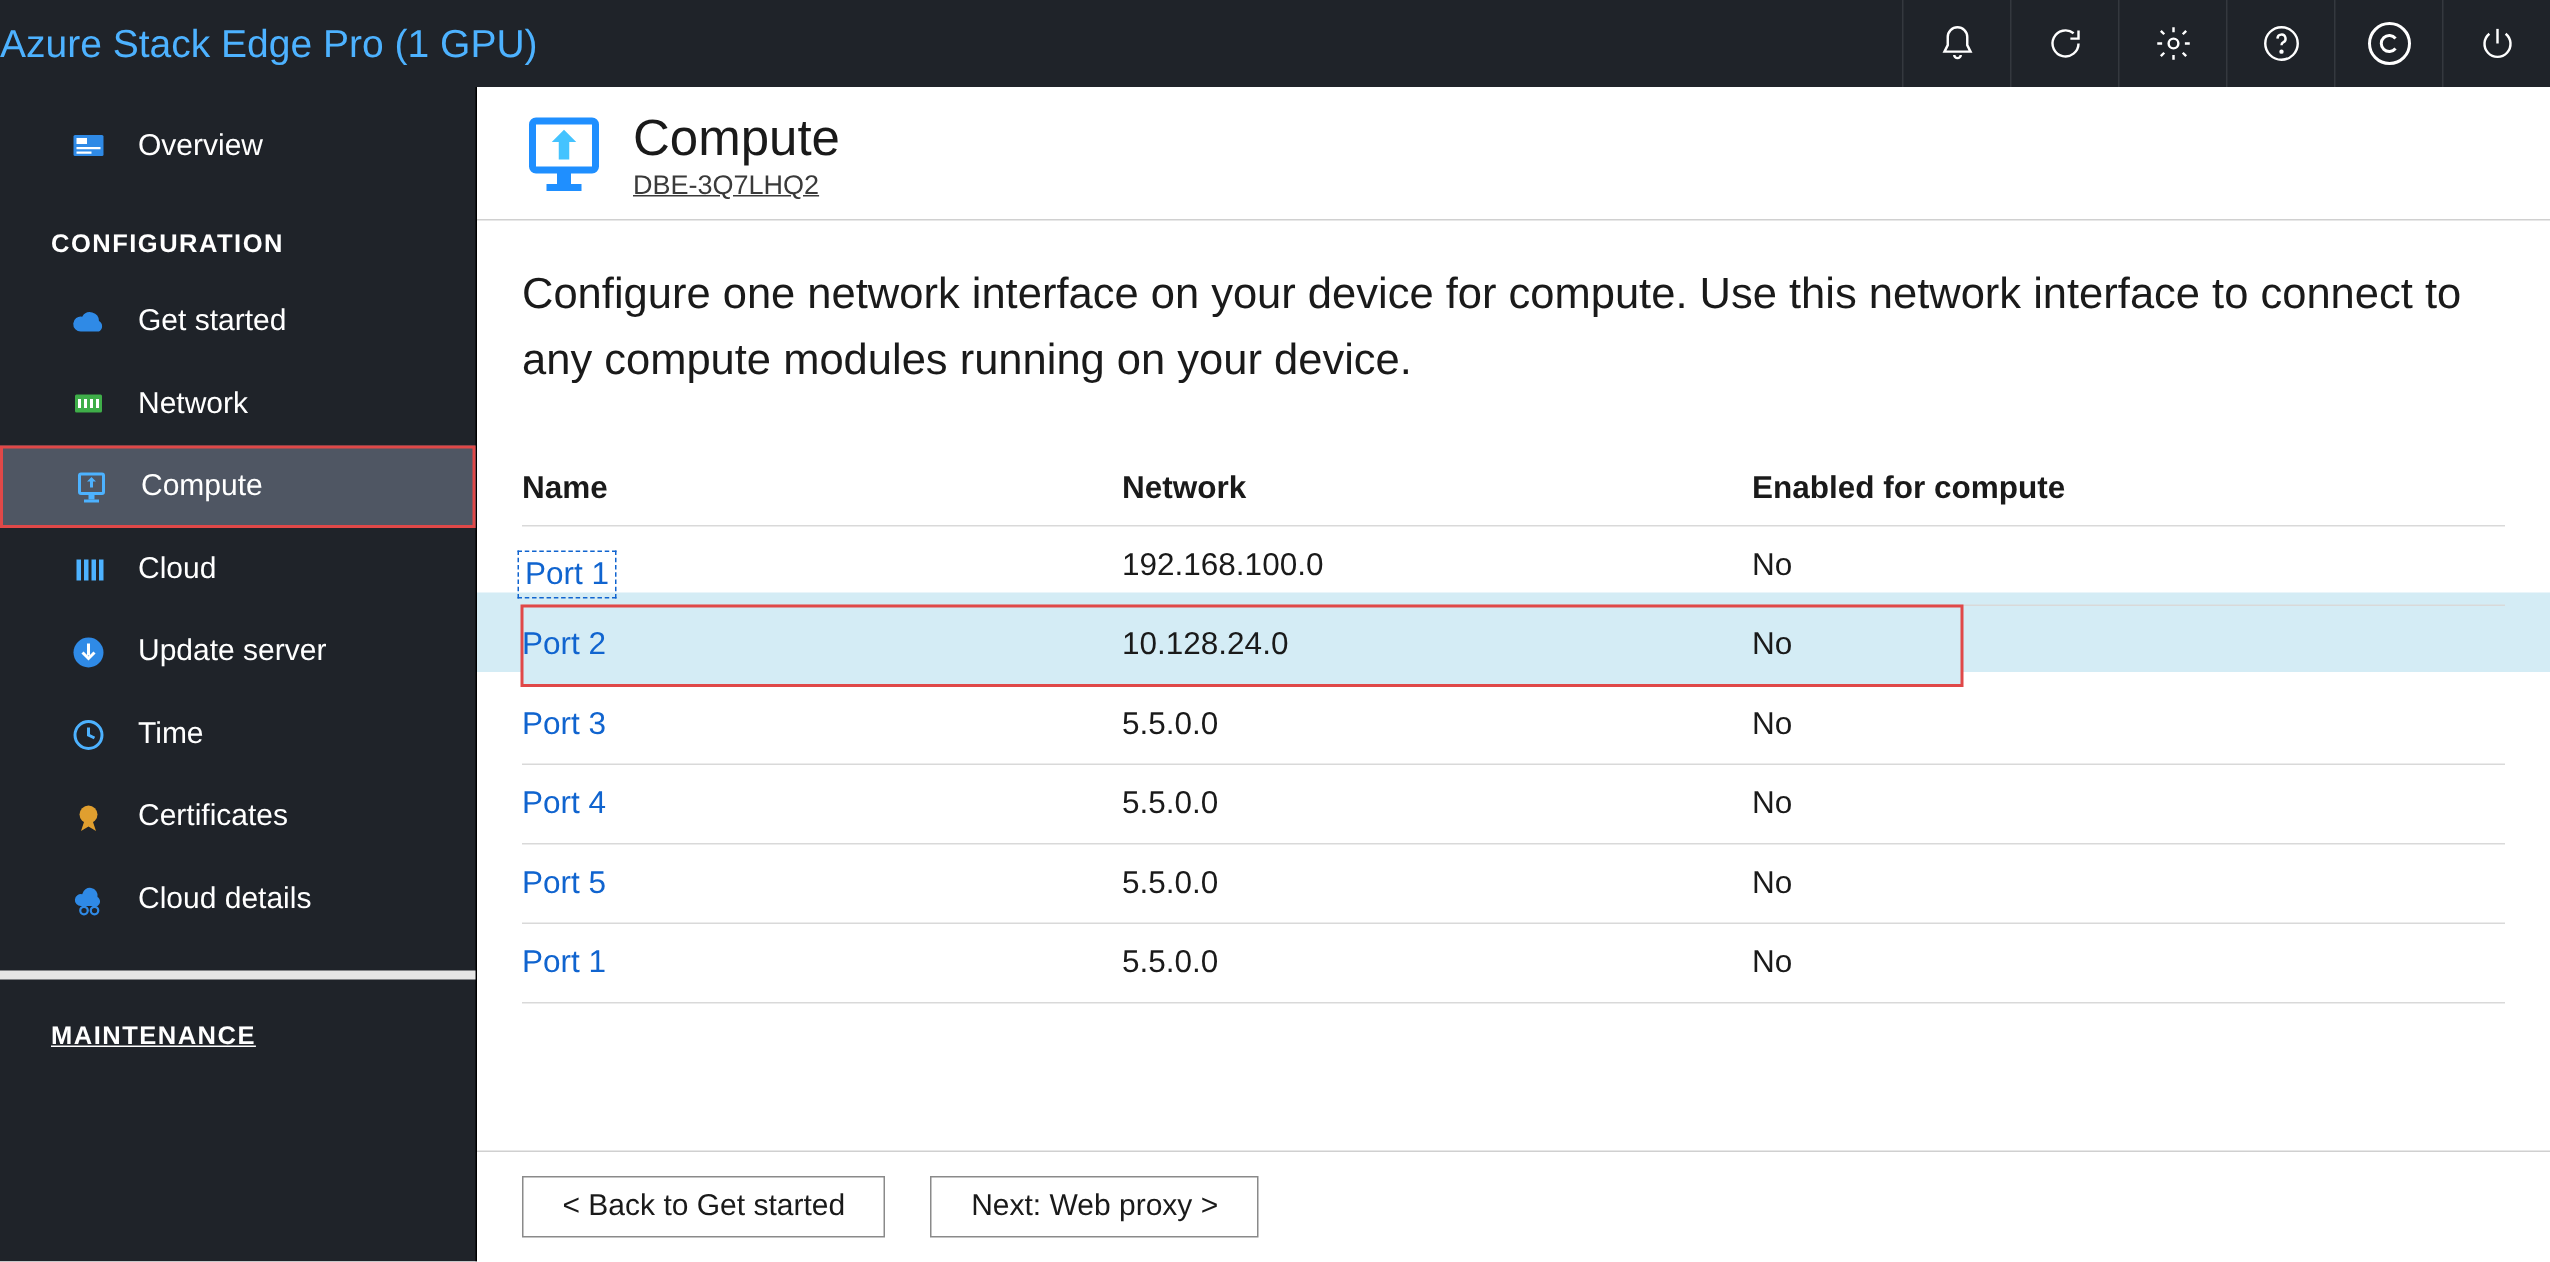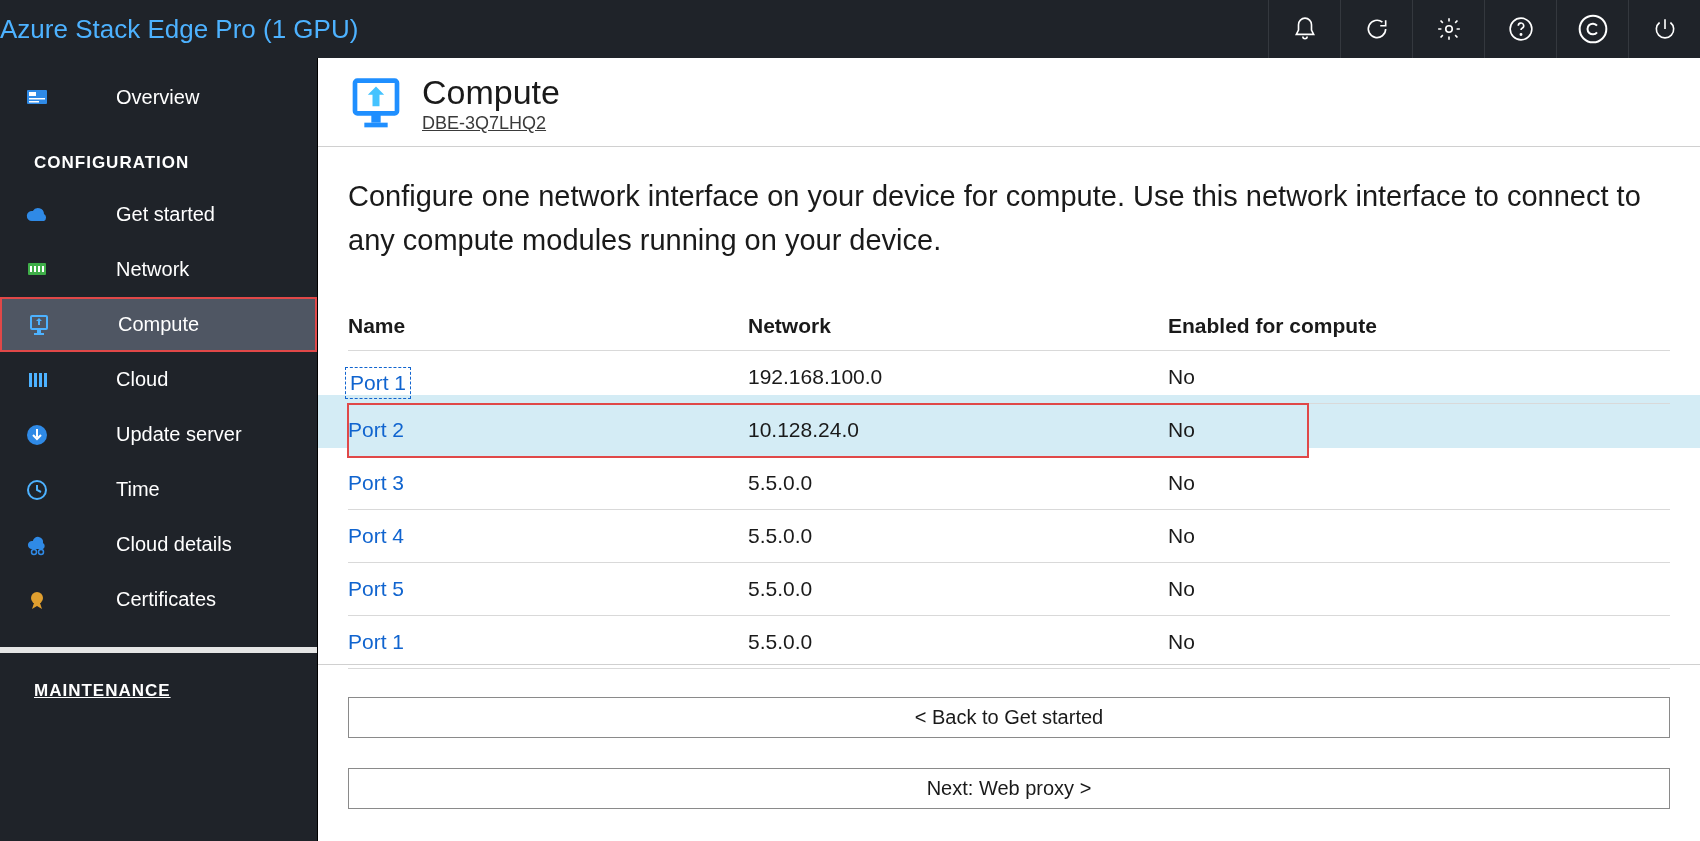--- a/index.html
+++ b/index.html
@@ -38,25 +38,24 @@
     color: #d0d2d6;
     padding-top: 12px;
     border-right: 1px solid #000;
     display: flex;
     flex-direction: column;
   }
   .side-item {
     display: flex;
     align-items: center;
     height: 55px;
-    padding-left: 24px;
+    padding-left: 46px;
     font-size: 20px;
     cursor: pointer;
     color: #ffffff;
-    gap: 46px;
   }
   .side-item.active {
     background: #4f5663;
     border: 2px solid #e04848;
     border-left-width: 2px;
   }
   .side-icon {
     width: 26px; height: 26px;
     margin-right: 20px;
     display: flex; align-items: center; justify-content: center;
@@ -112,25 +111,24 @@
   .ports-row.highlight {
     background: #d4ecf5;
     outline: 2px solid #e04848;
     outline-offset: -1px;
   }
 
   .footer-bar {
     position: absolute;
     left: 0; right: 0; bottom: 0;
     border-top: 1px solid #d0d0d0;
-    padding: 32px 30px;
+    padding: 16px 30px;
     display: flex;
     gap: 30px;
     background: #ffffff;
-    flex-direction: column;
   }
   .footer-btn {
     border: 1px solid #8a8a8a;
     background: #ffffff;
     font-size: 20px;
     color: #1a1a1a;
     padding: 8px 26px;
     cursor: pointer;
   }
 
@@ -270,36 +268,36 @@
             <circle cx="12" cy="12" r="9" fill="none" stroke="#4db2ff" stroke-width="2"></circle>
             <path d="M12 7v5l4 2" stroke="#4db2ff" stroke-width="2" fill="none"></path>
           </svg>
       </span>
       <span>Time</span>
     </div>
 
     <div class="side-item">
       <span class="side-icon">
         <svg viewBox="0 0 24 24" width="24" height="24">
+            <circle cx="12" cy="10" r="6" fill="#e09f2f"></circle>
+            <path d="M9 15l-2 6 5-3 5 3-2-6" fill="#e09f2f"></path>
+          </svg>
+      </span>
+      <span>Certificates</span>
+    </div>
+
+    <div class="side-item">
+      <span class="side-icon">
+        <svg viewBox="0 0 24 24" width="24" height="24">
             <path d="M7 16a4 4 0 1 1 .8-7.9A5 5 0 0 1 18 10a3.5 3.5 0 0 1 0 6Z" fill="#2f8ae6"></path>
             <circle cx="9" cy="19" r="2.5" fill="none" stroke="#2f8ae6" stroke-width="1.5"></circle>
             <circle cx="16" cy="19" r="2.5" fill="none" stroke="#2f8ae6" stroke-width="1.5"></circle>
           </svg>
       </span>
       <span>Cloud details</span>
-    </div>
-
-    <div class="side-item">
-      <span class="side-icon">
-        <svg viewBox="0 0 24 24" width="24" height="24">
-            <circle cx="12" cy="10" r="6" fill="#e09f2f"></circle>
-            <path d="M9 15l-2 6 5-3 5 3-2-6" fill="#e09f2f"></path>
-          </svg>
-      </span>
-      <span>Certificates</span>
     </div>
 
     <div class="side-section" style="border-top:6px solid #e5e5e5; margin-top:20px;text-decoration:underline;">MAINTENANCE</div>
   </div>
 
   <div class="main">
     <div class="main-header">
       <div class="compute-hero-icon">
         <svg viewBox="0 0 48 48" width="56" height="56">
           <rect x="6" y="4" width="36" height="28" rx="2" fill="none" stroke="#1f8fff" stroke-width="4"></rect>

